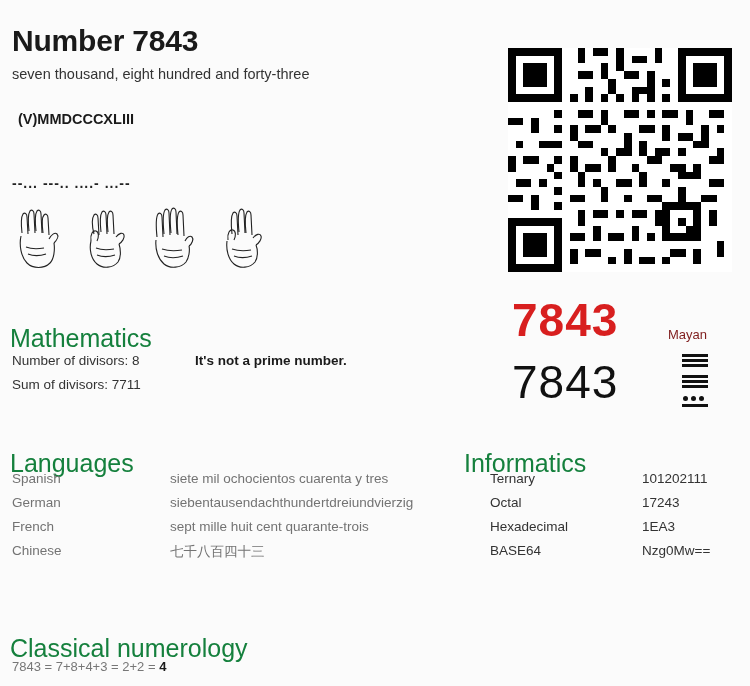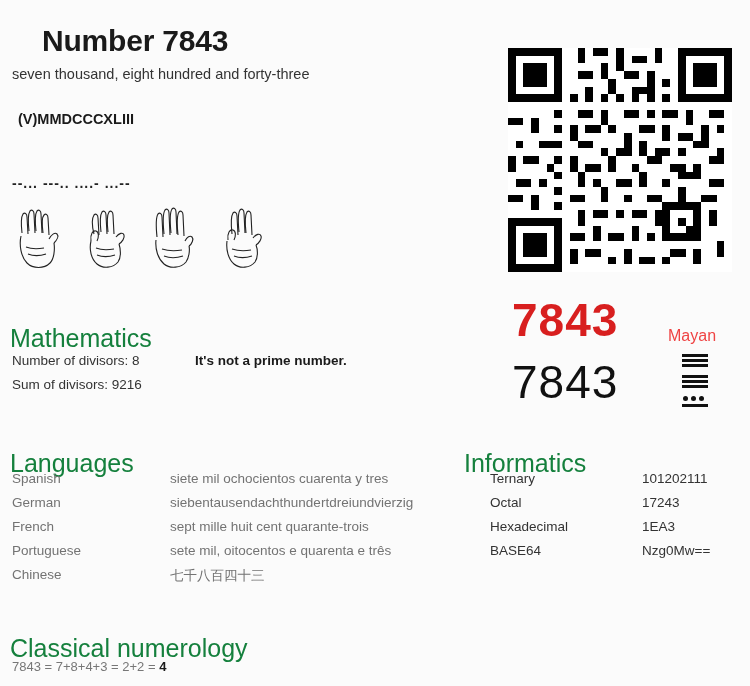--- a/index.html
+++ b/index.html
@@ -24,21 +24,20 @@
 
   
   .title {
     position: absolute;
     left: 12px;
     top: 4px;
     font-size: 30px;
     font-weight: bold;
     color: #1a1a1a;
     letter-spacing: -0.2px;
-    margin-left: 30px;
   }
 
   
   .words {
     position: absolute;
     left: 12px;
     top: 62px;
     font-size: 14.5px;
     color: #333333;
     line-height: 24px;
@@ -184,22 +183,22 @@
     top: 355px;
     font-size: 46px;
     font-weight: normal;
     color: #111111;
     letter-spacing: 1px;
   }
   .mayan-label {
     position: absolute;
     left: 668px;
     top: 327px;
-    font-size: 16px;
-    color: #ef4444;
+    font-size: 13px;
+    color: #7f1d1d;
   }
   .mayan {
     position: absolute;
     left: 678px;
     top: 352px;
     width: 36px;
     height: 62px;
   }
   .mayan .digit {
     width: 34px;
@@ -294,41 +293,37 @@
       </svg>
     </div>
   </div>
 
   <h2 class="h2" id="math-heading">Mathematics</h2>
   <div class="math-lines">
     <div class="row">
       <span>Number of divisors: 8</span>
       <span class="not-prime">It's not a prime number.</span>
     </div>
-    <div class="row"><span>Sum of divisors: 9216</span></div>
+    <div class="row"><span>Sum of divisors: 7711</span></div>
   </div>
 
   <h2 class="h2" id="lang-heading">Languages</h2>
   <table class="lang-table">
     <tbody>
         <tr>
       <td class="name">Spanish</td>
       <td>siete mil ochocientos cuarenta y tres</td>
     </tr>
     <tr>
       <td class="name">German</td>
       <td>siebentausendachthundertdreiundvierzig</td>
     </tr>
     <tr>
       <td class="name">French</td>
       <td>sept mille huit cent quarante-trois</td>
-    </tr>
-    <tr>
-      <td class="name">Portuguese</td>
-      <td>sete mil, oitocentos e quarenta e três</td>
     </tr>
     <tr>
       <td class="name">Chinese</td>
       <td>七千八百四十三</td>
     </tr>
   </tbody>
     </table>
 
   <h2 class="h2" id="info-heading">Informatics</h2>
   <table class="info-table">

